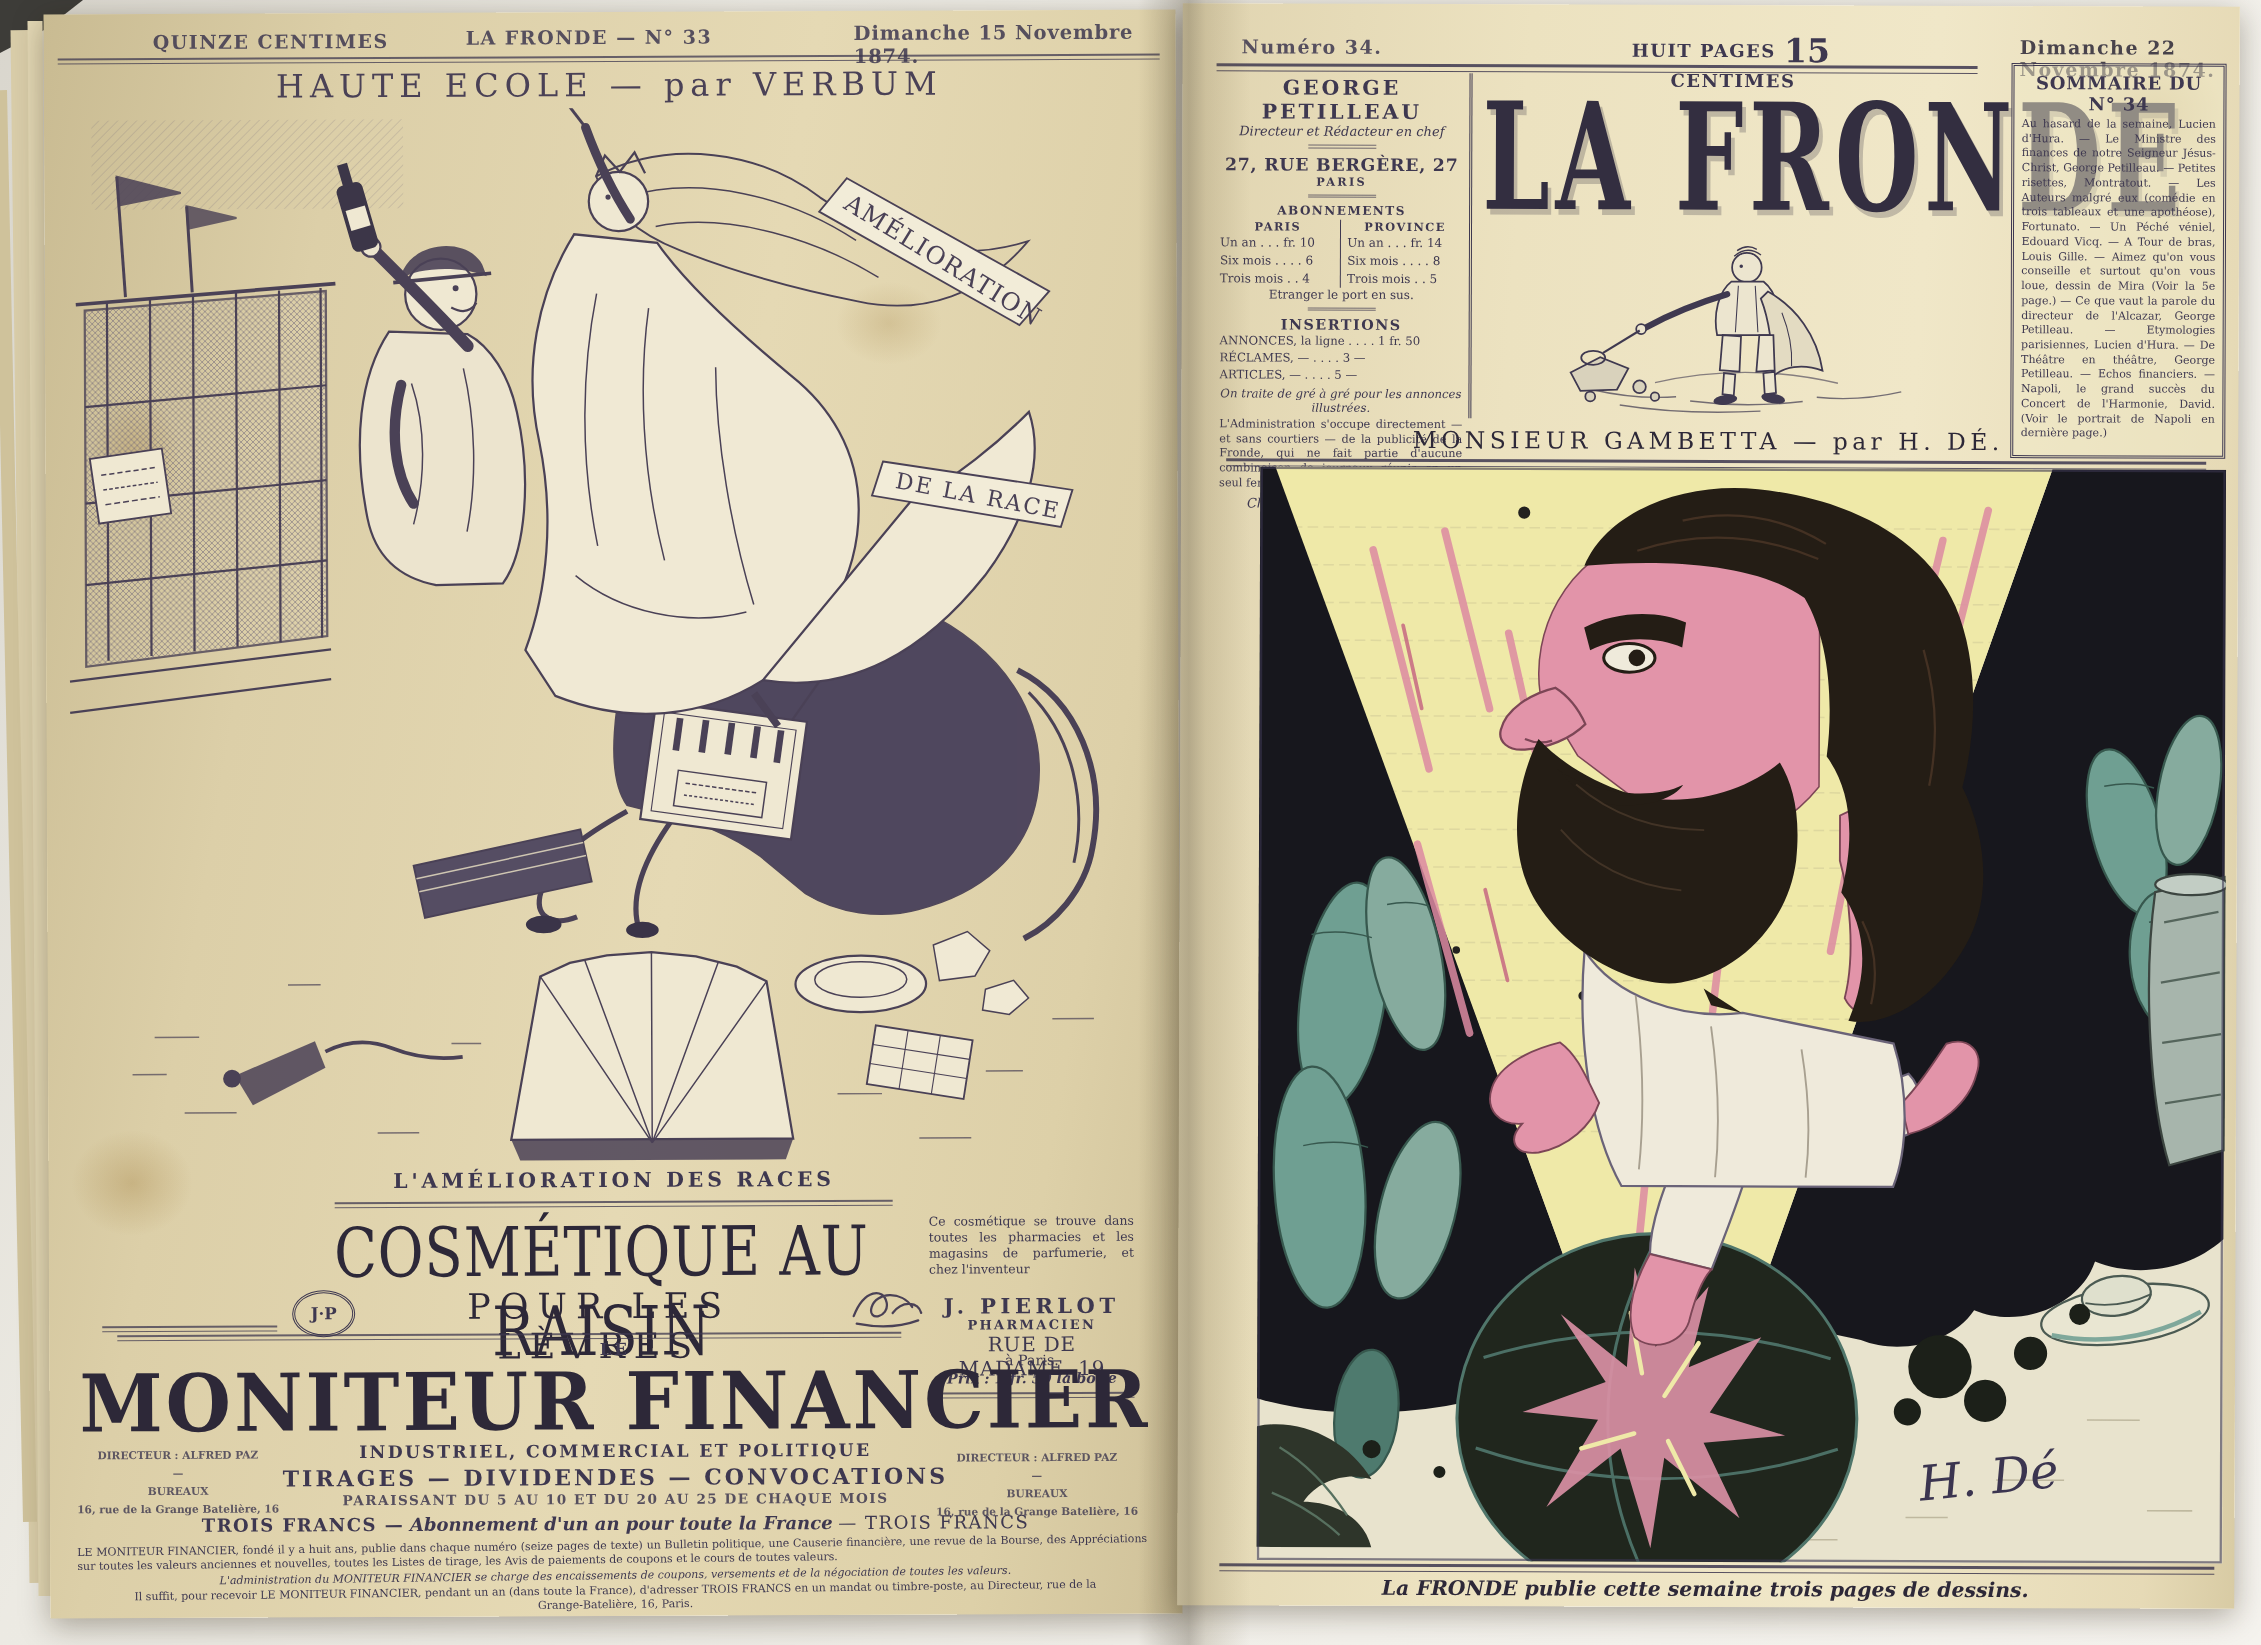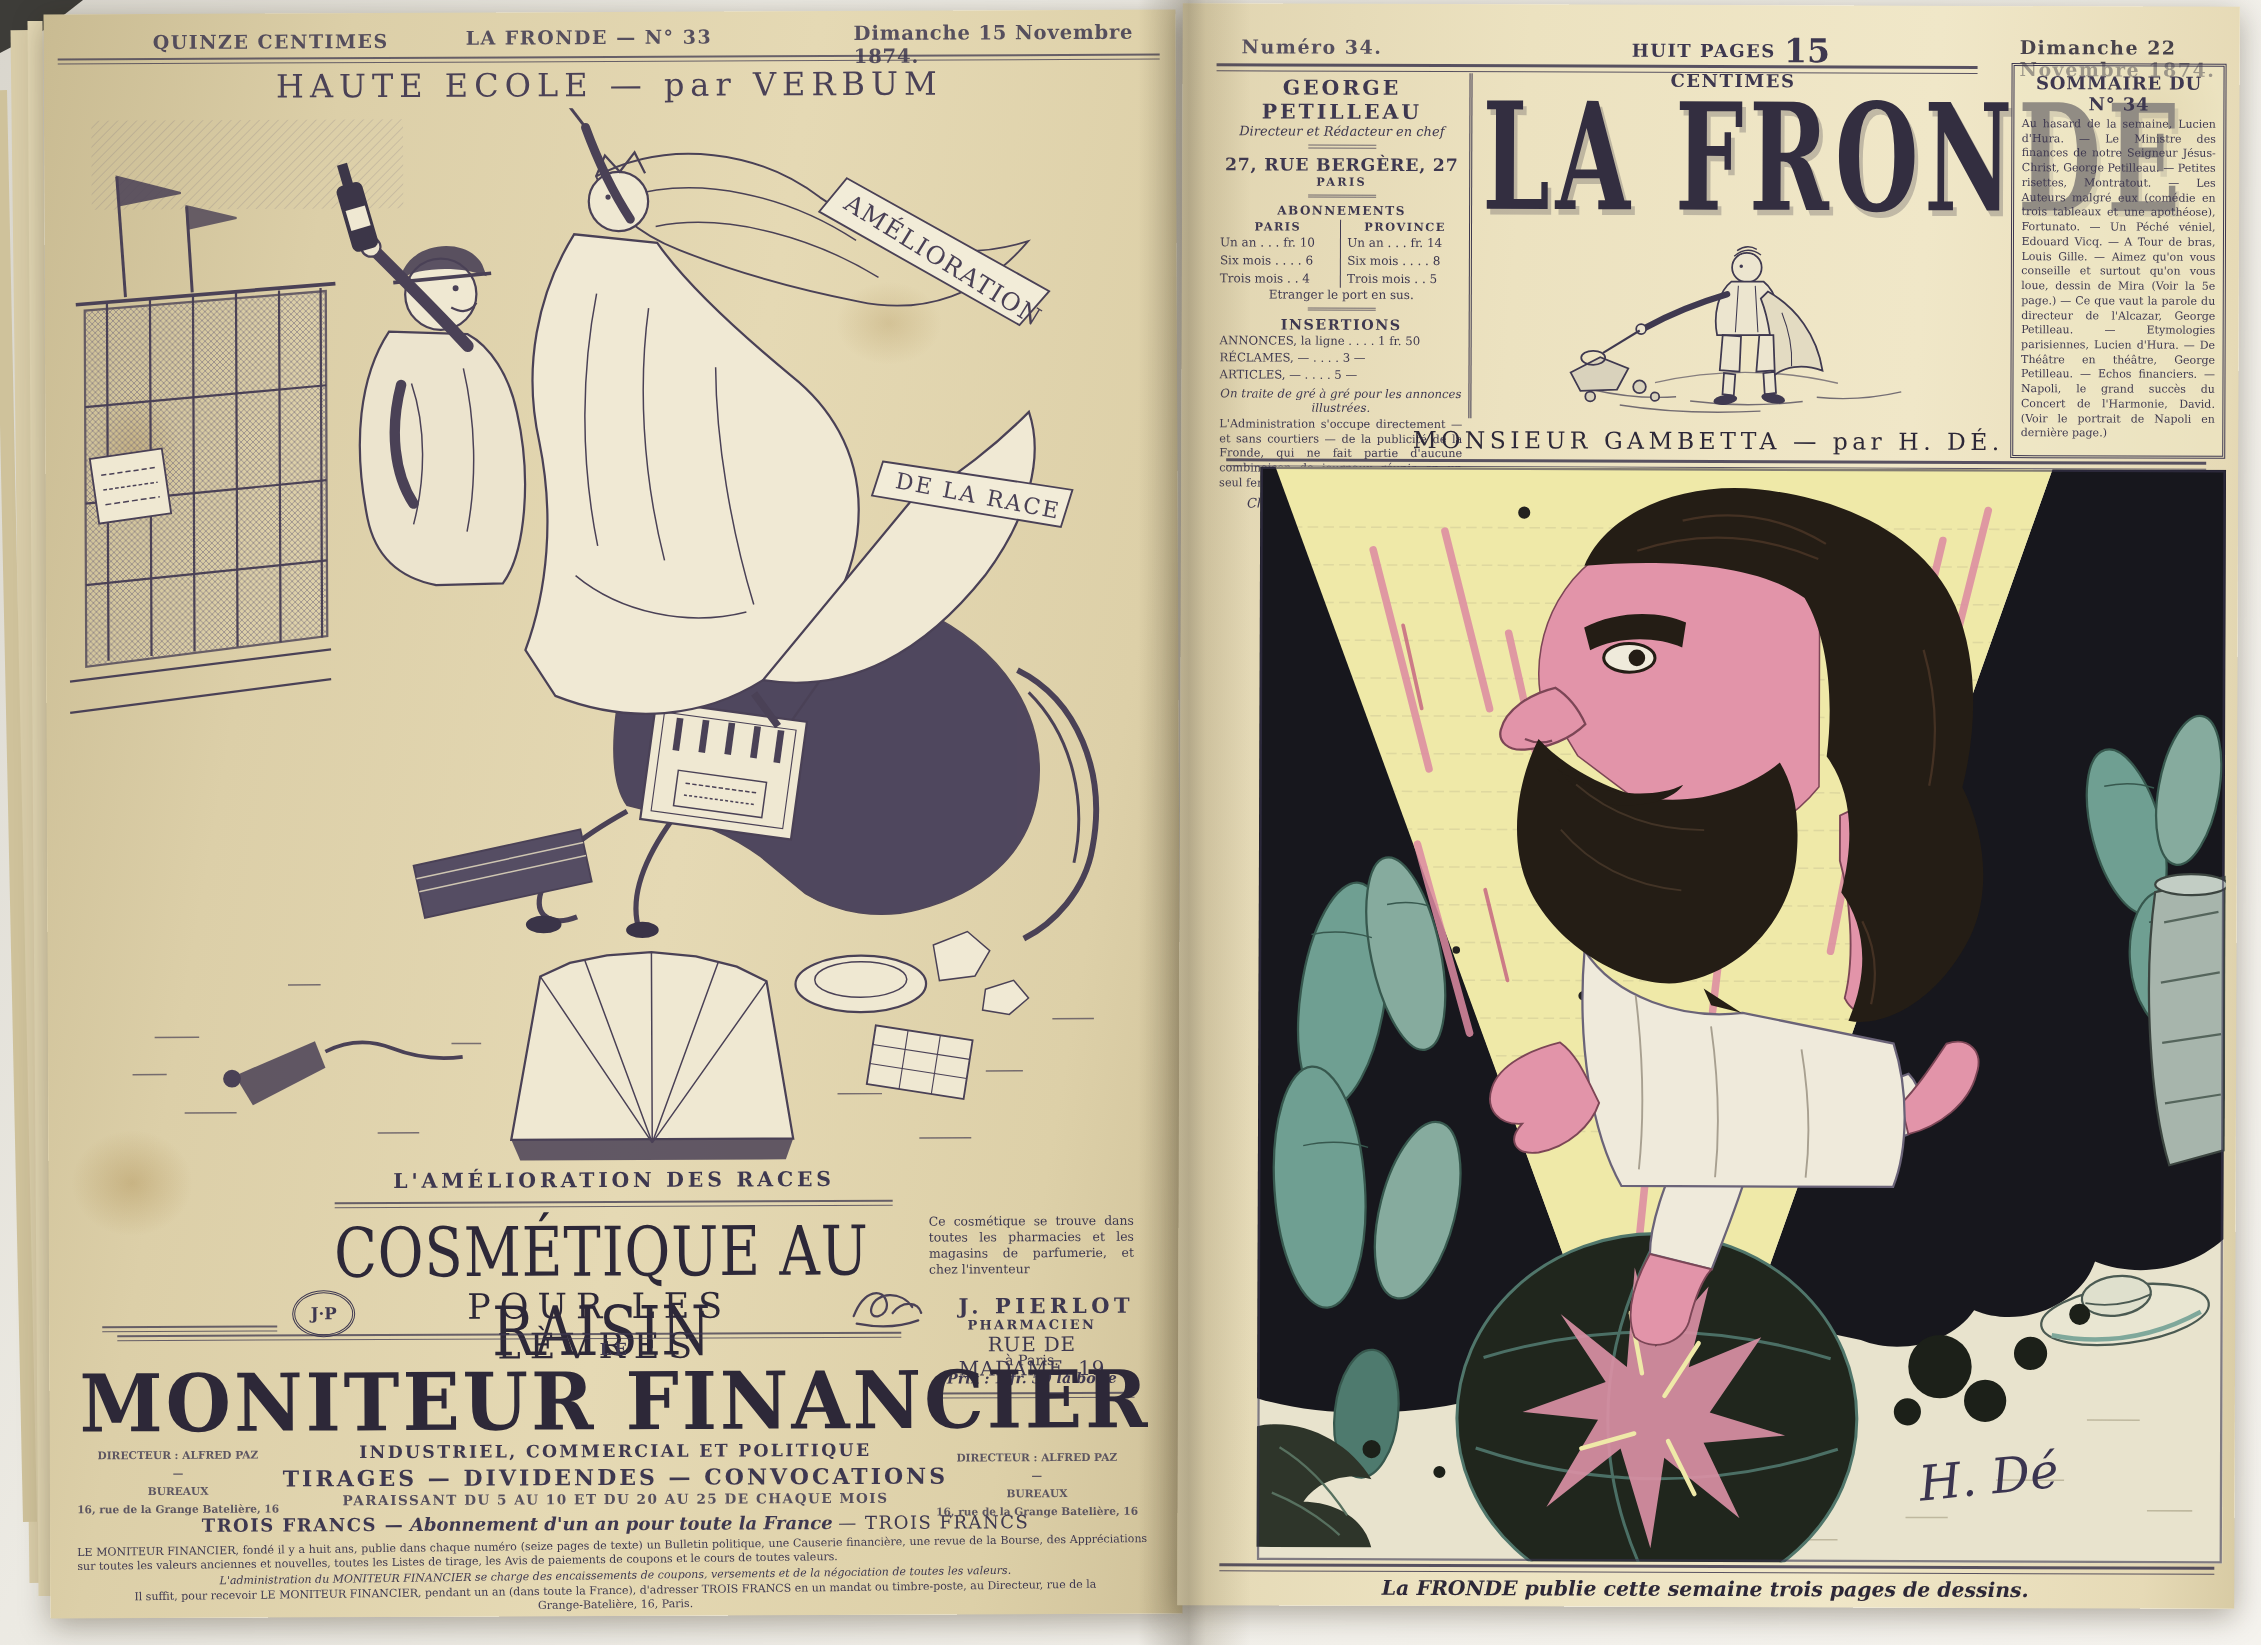--- a/index.html
+++ b/index.html
@@ -192,21 +192,21 @@
     <div class="rule2" style="left:53px;top:1312px;width:175px;"></div>
 
     <div class="abs ctr" style="left:234px;top:1200px;width:637px;font-size:56px;letter-spacing:0.8px;transform:scaleY(1.22);transform-origin:top;color:var(--inkdark);">COSMÉTIQUE AU RAISIN</div>
     <div class="abs" style="left:243px;top:1277px;width:57px;height:41px;border:3px double var(--ink);border-radius:50%;text-align:center;line-height:41px;font-size:16.6px;font-weight:bold;">J·P</div>
     <div class="abs ctr" style="left:309px;top:1274px;width:482px;font-size:35px;letter-spacing:9px;color:var(--inkdark);">POUR LES LÈVRES</div>
     <svg class="abs" style="left:800px;top:1272px;" width="75" height="47" viewBox="0 0 100 62">
       <path d="M6,44 C20,8 46,6 50,26 C54,46 24,52 30,32 C36,12 70,10 84,32 M58,40 C72,22 92,26 96,40 M10,54 C40,60 70,58 92,50" stroke="var(--ink2)" stroke-width="3" fill="none" stroke-linecap="round"></path>
     </svg>
 
     <div class="abs justif" style="left:880px;top:1203px;width:205px;font-size:12.4px;line-height:1.28;">Ce cosmétique se trouve dans toutes les pharmacies et les magasins de parfumerie, et chez l'inventeur</div>
-    <div class="abs ctr" style="left:880px;top:1283px;width:205px;font-size:21px;font-weight:bold;letter-spacing:4.5px;text-align:right;">J. PIERLOT</div>
+    <div class="abs ctr" style="left:880px;top:1283px;width:205px;font-size:21px;font-weight:bold;letter-spacing:4.5px;">J. PIERLOT</div>
     <div class="abs ctr" style="left:880px;top:1307px;width:205px;font-size:13px;font-weight:bold;letter-spacing:2.3px;">PHARMACIEN</div>
     <div class="abs ctr" style="left:880px;top:1322px;width:205px;font-size:20px;letter-spacing:0.8px;">RUE DE MADAME, 19</div>
     <div class="abs ctr" style="left:880px;top:1342px;width:205px;font-size:14.3px;">à Paris.</div>
     <div class="abs ctr" style="left:880px;top:1360px;width:205px;font-size:14.3px;font-weight:bold;font-style:italic;">Prix : 1 fr. 50 la boîte</div>
     <div class="rule2" style="left:880px;top:1382px;width:205px;"></div>
     <div class="rule2" style="left:68px;top:1321px;width:784px;"></div>
 
     <div class="abs ctr" style="left:0;top:1327px;width:1131px;font-size:16.6px;font-weight:bold;letter-spacing:3px;">LE</div>
     <div class="abs ctr" style="left:0;top:1343px;width:1131px;font-size:75px;font-weight:bold;letter-spacing:3px;transform:scaleY(1.06);transform-origin:top;color:var(--inkdark);white-space:nowrap;">MONITEUR FINANCIER</div>
     <div class="abs ctr" style="left:0;top:1429px;width:1131px;font-size:17.3px;font-weight:bold;letter-spacing:2.3px;">INDUSTRIEL, COMMERCIAL ET POLITIQUE</div>

